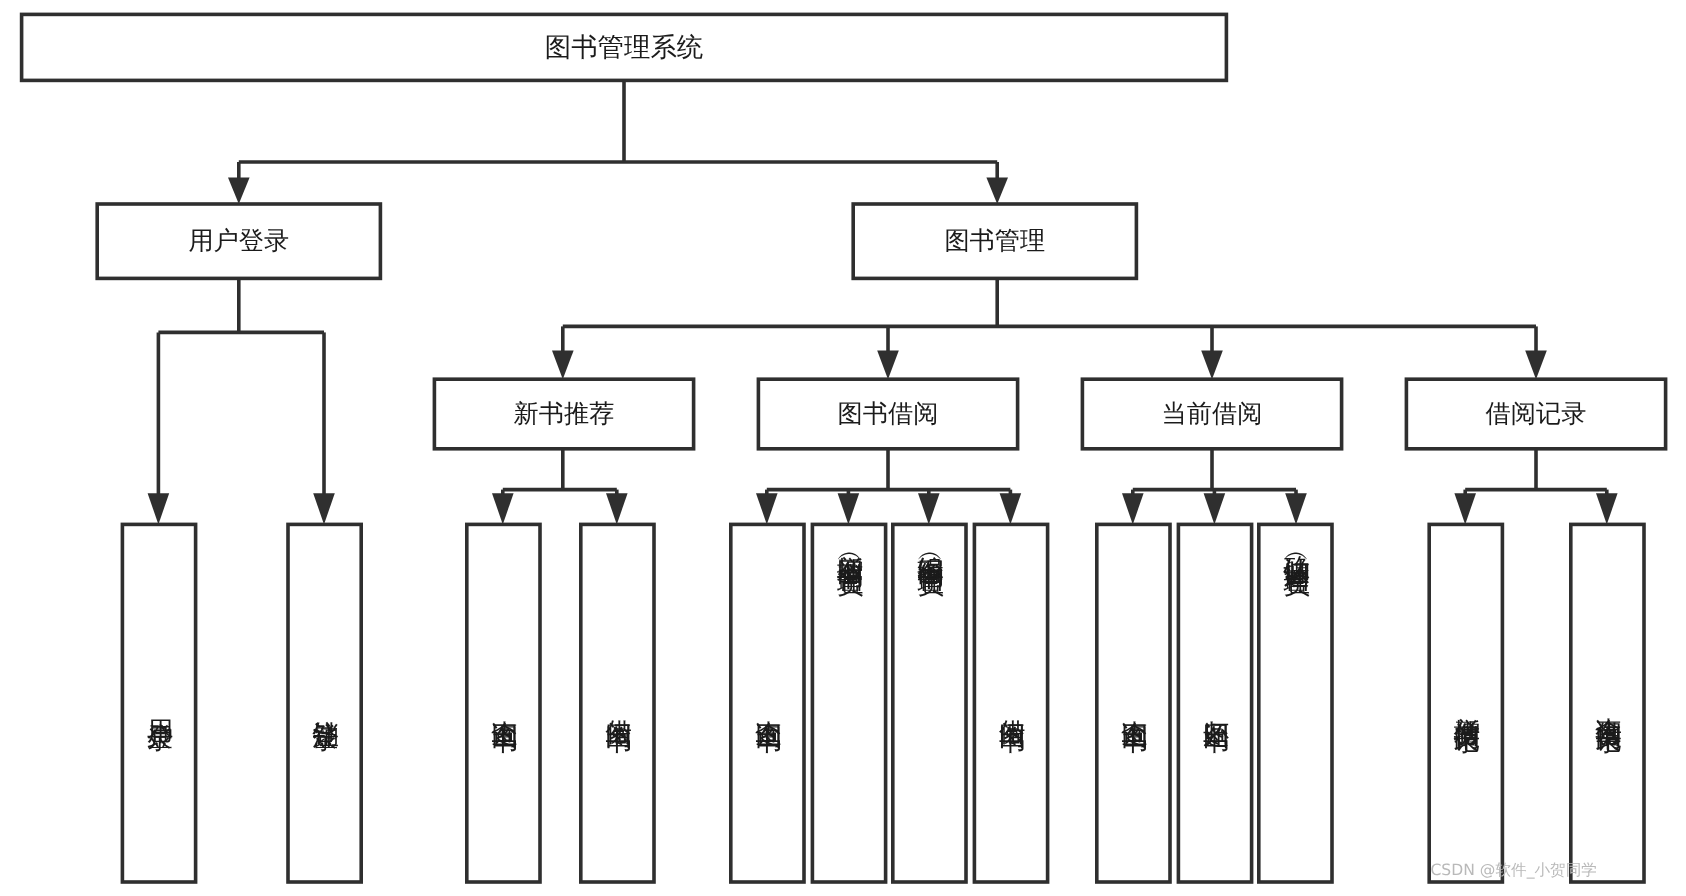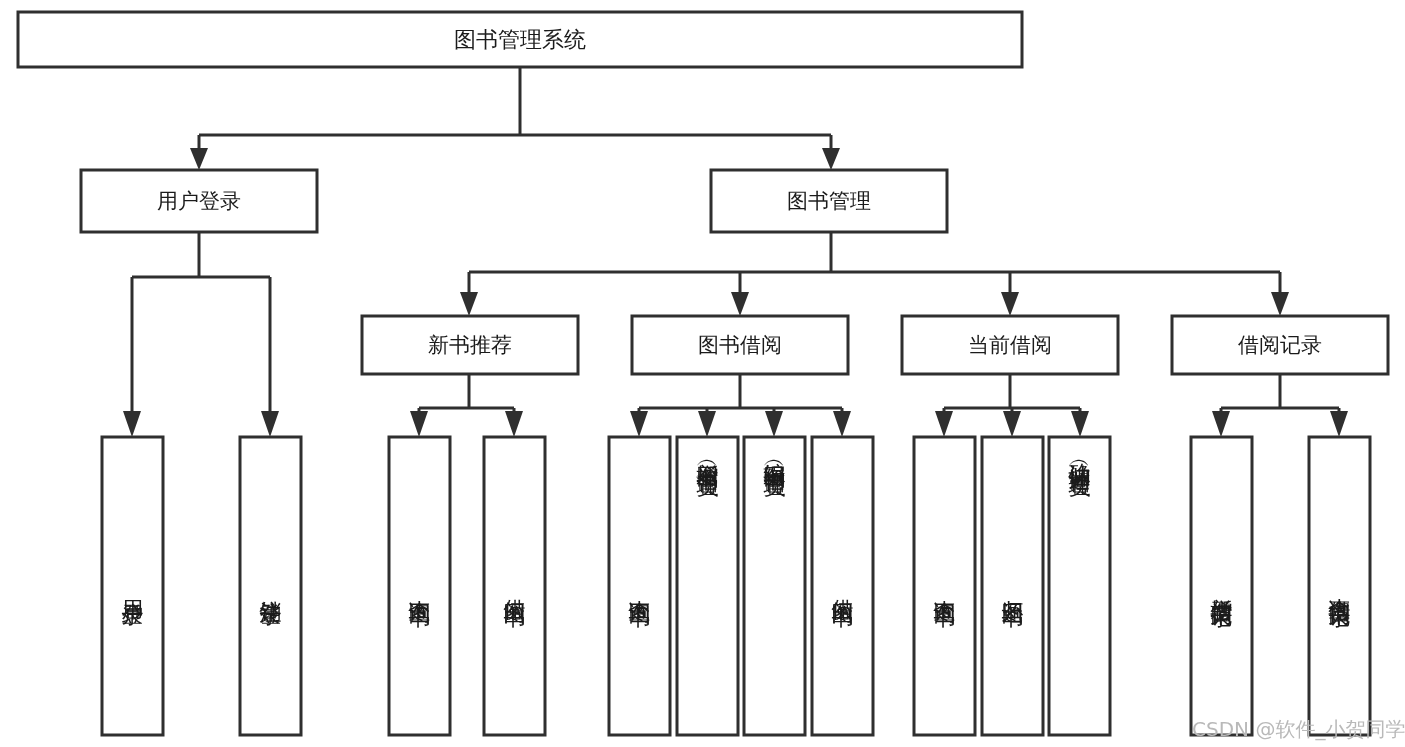--- a/index.html
+++ b/index.html
@@ -61,21 +61,21 @@
     display: flex;
     align-items: center;
     justify-content: center;
     text-align: center;
     white-space: nowrap;
     pointer-events: none;
   }
   .watermark {
     position: absolute;
     font-family: "DejaVu Sans", "Liberation Sans", sans-serif;
-    font-size: 20px;
+    font-size: 13px;
     color: #b9b9b9;
     white-space: nowrap;
   }
 </style>
 </head>
 <body>
 
 <div id="diagram-root">
 
   <svg id="tree-svg" viewBox="0 0 1405 747">

